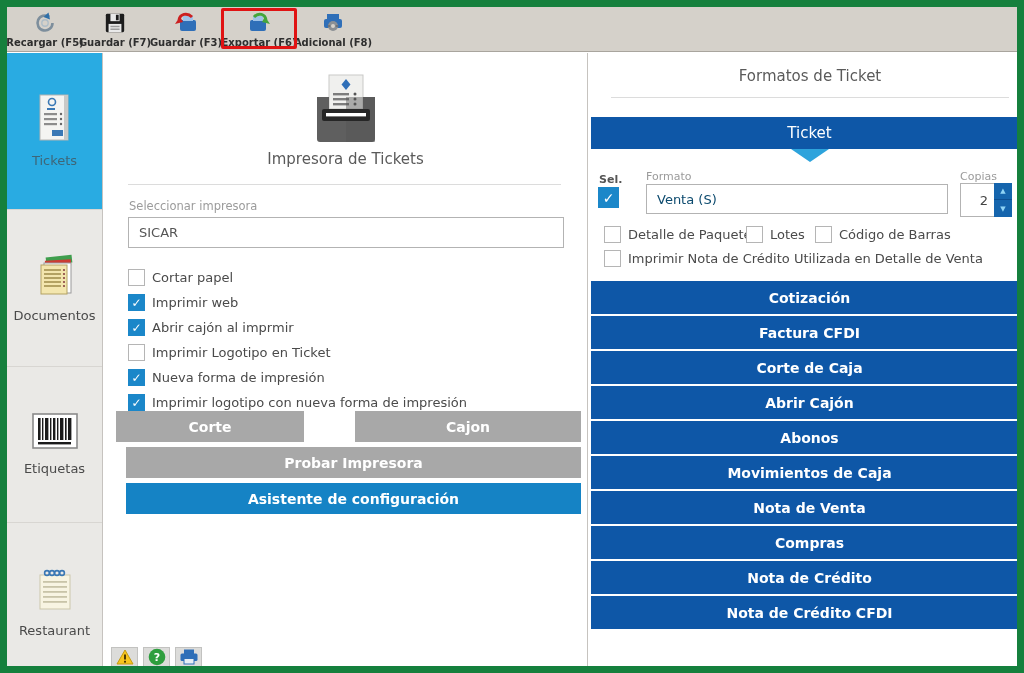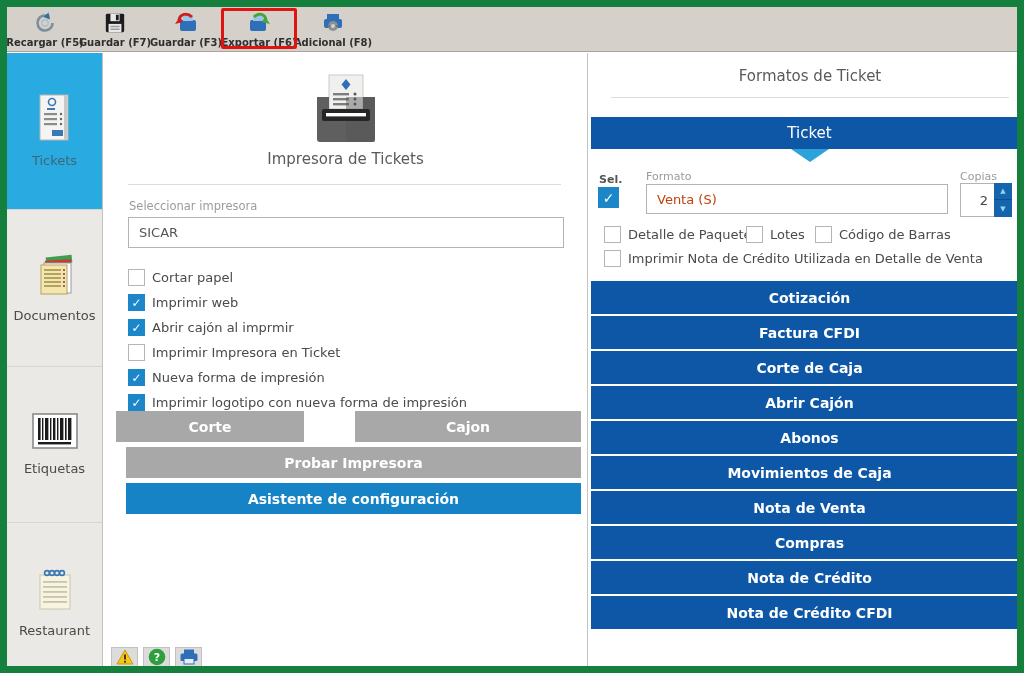--- a/index.html
+++ b/index.html
@@ -48,21 +48,21 @@
   #fmt-title { position:absolute; left:0; top:14px; width:100%; text-align:center; font-size:15px; color:#5a5a5a; }
   #fmt-hr { left:22px; right:22px; top:44px; }
   #ticket-bar { position:absolute; left:2px; top:64px; width:437px; height:32px; background:#0e57a7; display:flex; align-items:center; justify-content:center; color:#fff; font-size:15px; font-weight:normal; cursor:pointer; }
   #ticket-arrow { position:absolute; left:202px; top:96px; width:0; height:0; border-left:19px solid transparent; border-right:19px solid transparent; border-top:13px solid #2da3dc; }
 
   #sel-label { position:absolute; left:10px; top:120px; font-size:11px; font-weight:bold; color:#555; }
   #sel-cb { position:absolute; left:9px; top:134px; width:21px; height:21px; }
   #sel-cb .cb { width:21px; height:21px; }
   #sel-cb .cb.checked::after { font-size:14px; }
   #formato-label { position:absolute; left:57px; top:117px; font-size:11px; color:#9b9b9b; }
-  #formato-input { position:absolute; left:57px; top:131px; width:302px; height:30px; border:1px solid #b3b3b3; background:#fff; font-family:inherit; font-size:13px; color:#c2410c; padding:0 10px; }
+  #formato-input { position:absolute; left:57px; top:131px; width:302px; height:30px; border:1px solid #b3b3b3; background:#fff; font-family:inherit; font-size:13px; color:#0c4a6e; padding:0 10px; }
   #copias-label { position:absolute; left:371px; top:117px; font-size:11px; color:#9b9b9b; }
   #copias-value { position:absolute; left:371px; top:130px; width:34px; height:34px; border:1px solid #b3b3b3; border-right:none; background:#fff; font-size:13px; color:#444; display:flex; align-items:center; justify-content:flex-end; padding-right:6px; }
   .spin { position:absolute; left:405px; width:18px; height:17px; background:#1565ad; color:#8fd4f5; font-size:7px; display:flex; align-items:center; justify-content:center; cursor:pointer; }
   #spin-up { top:130px; border-bottom:1px solid #0d4f92; }
   #spin-down { top:147px; }
 
   #bars { position:absolute; left:2px; top:228px; width:437px; }
   .bar { height:33px; margin-bottom:2px; background:#0e57a7; display:flex; align-items:center; justify-content:center; color:#fff; font-size:14px; font-weight:bold; cursor:pointer; }
 </style>
 </head>
@@ -243,21 +243,21 @@
     <div class="cbrow" style="left:24px; top:241px">
       <span class="cb checked"></span>
       <span class="cblabel">Imprimir web</span>
     </div>
     <div class="cbrow" style="left:24px; top:266px">
       <span class="cb checked"></span>
       <span class="cblabel">Abrir cajón al imprmir</span>
     </div>
     <div class="cbrow" style="left:24px; top:291px">
       <span class="cb"></span>
-      <span class="cblabel">Imprimir Impresora en Ticket</span>
+      <span class="cblabel">Imprimir Logotipo en Ticket</span>
     </div>
     <div class="cbrow" style="left:24px; top:316px">
       <span class="cb checked"></span>
       <span class="cblabel">Nueva forma de impresión</span>
     </div>
     <div class="cbrow" style="left:24px; top:341px">
       <span class="cb checked"></span>
       <span class="cblabel">Imprimir logotipo con nueva forma de impresión</span>
     </div>
 

